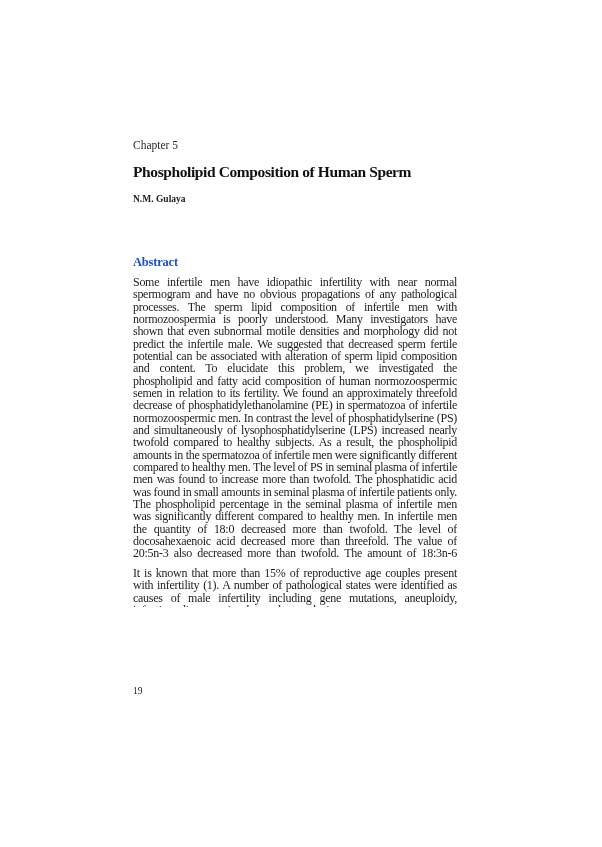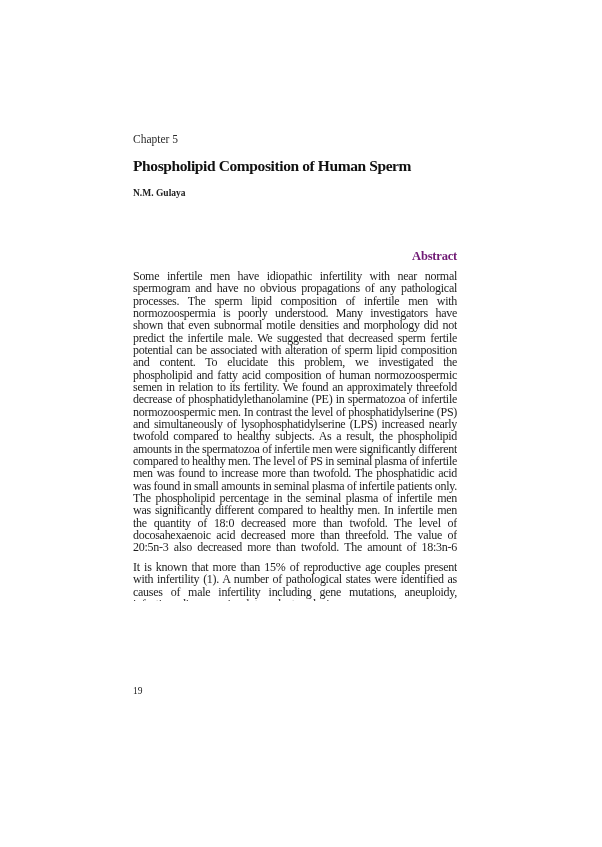--- a/index.html
+++ b/index.html
@@ -16,21 +16,21 @@
     color: #1b1b1b;
   }
   .page {
     position: absolute;
     inset: 0;
     background: #ffffff;
   }
   .column {
     position: absolute;
     left: 133px;
-    top: 133px;
+    top: 139px;
     width: 324px;
   }
   .chapter-label {
     font-size: 11.5px;
     line-height: 13px;
     color: #2a2a2a;
   }
   .chapter-title {
     margin-top: 11px;
     font-family: "Liberation Serif", serif;
@@ -54,22 +54,21 @@
     line-height: 11.5px;
     letter-spacing: -0.15px;
     color: #333333;
   }
   .section-heading {
     font-family: "Liberation Serif", serif;
     font-weight: bold;
     font-size: 12.5px;
     line-height: 14px;
     letter-spacing: -0.2px;
-    color: #701a75;
-    text-align: right;
+    color: #1d4ed8;
   }
   .abstract-heading {
     margin-top: 50px;
   }
   .intro-heading {
     margin-top: 10px;
   }
   .body-text {
     margin-top: 7px;
     text-align: justify;

